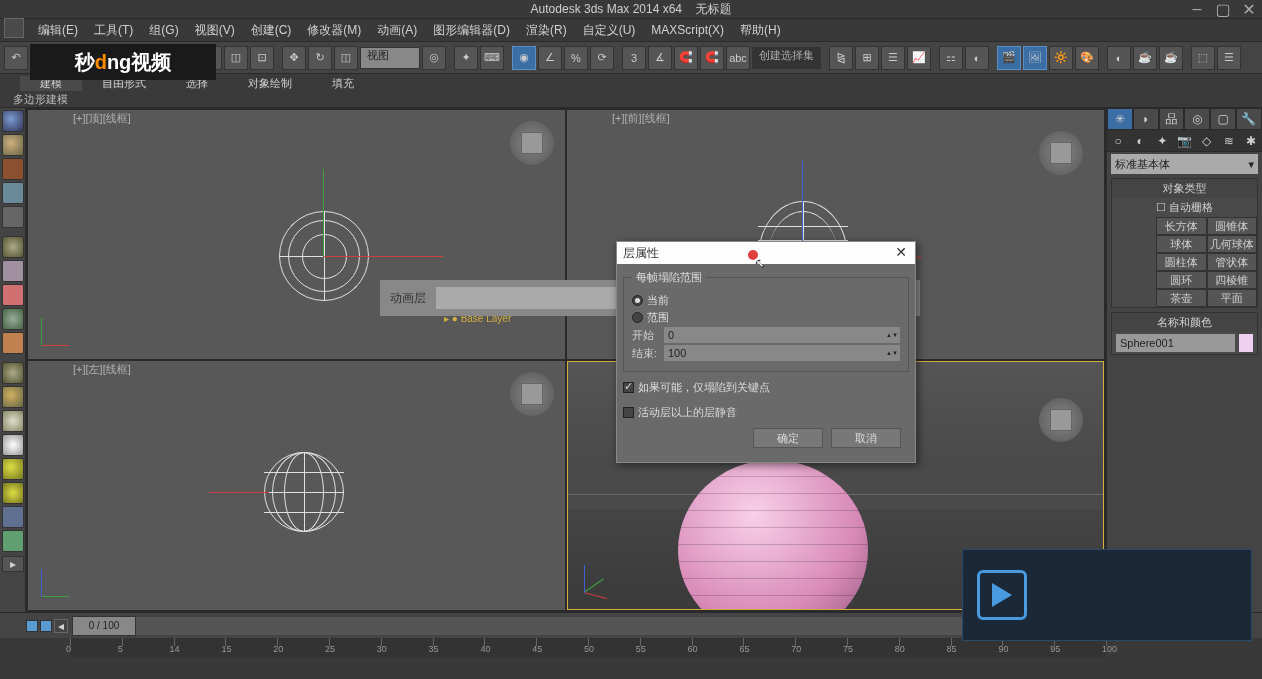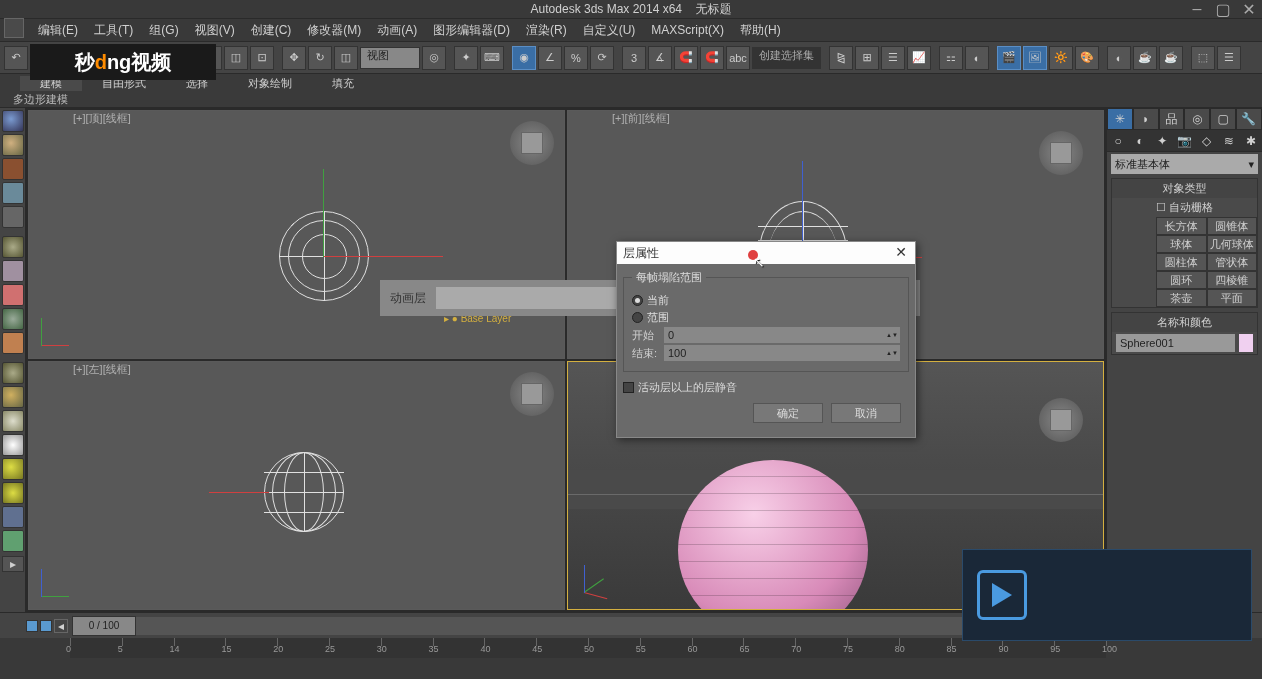--- a/index.html
+++ b/index.html
@@ -401,20 +401,24 @@
           </div>
       </div>
       <div class="spinner-row">
         <span style="width:28px">结束:</span>
         <div class="spinner">
             <span>100</span>
             <span class="updown">▲▼</span>
           </div>
       </div>
     </fieldset>
+    <label class="radio-row wide">
+        <span class="chk checked"></span>
+        <span>如果可能，仅塌陷到关键点</span>
+      </label>
     <label class="radio-row wide">
         <span class="chk"></span>
         <span>活动层以上的层静音</span>
       </label>
     <div class="dialog-buttons">
       <div class="dlg-btn">确定</div>
       <div class="dlg-btn">取消</div>
     </div>
   </div>
 </div>

